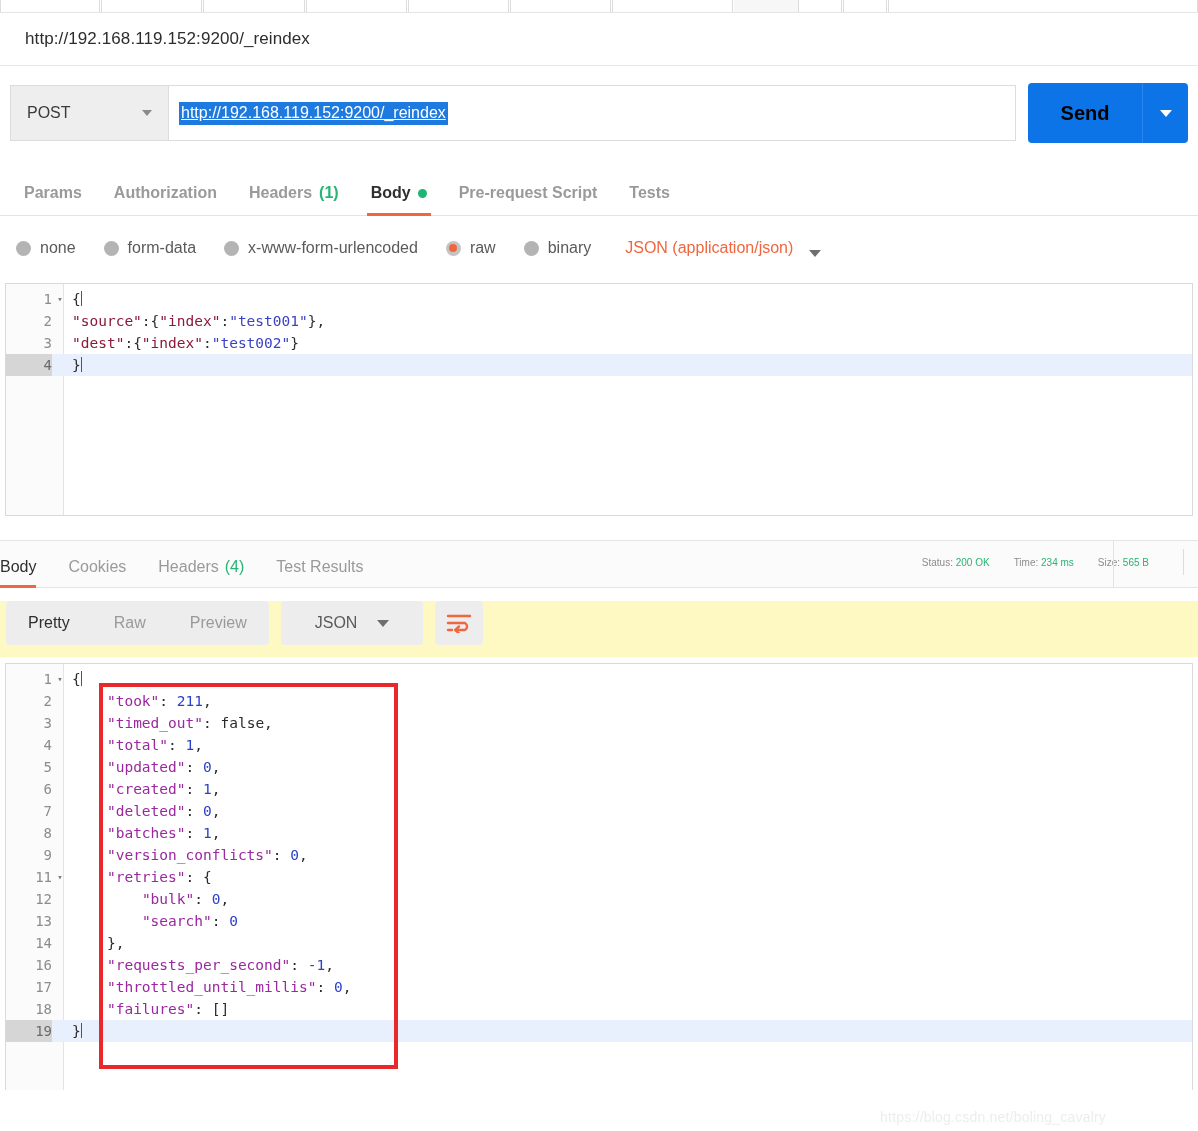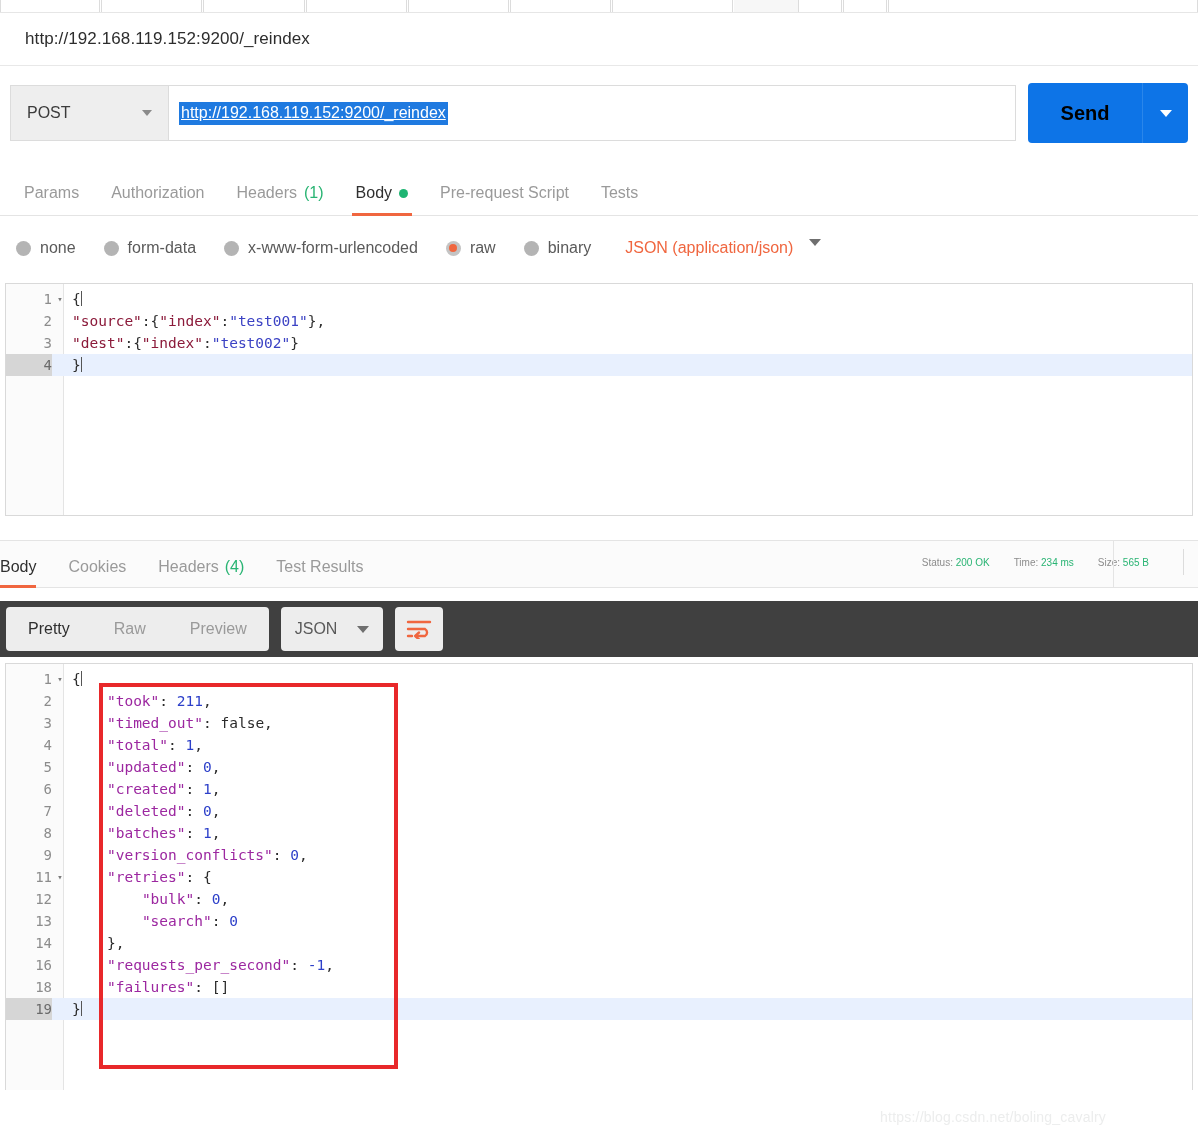--- a/index.html
+++ b/index.html
@@ -76,21 +76,21 @@
   }
 
   
   .reqtabs {
     position:absolute; left:0; top:163px; width:1198px; height:53px;
     border-bottom:1px solid #e4e4e4; display:flex; align-items:flex-end;
     padding-left:8px; background:#ffffff;
   }
   .rtab {
     position:relative; padding:0 16px 13px 16px; font-size:16px;
-    color:#9a9a9a; cursor:pointer; display:flex; align-items:center; gap:7px;
+    color:#9a9a9a; cursor:pointer; display:flex; align-items:center; gap:7px;font-weight:bold;
   }
   .rtab.active { color:#2f2f2f; }
   .rtab.active::after {
     content:""; position:absolute; left:12px; right:12px; bottom:-1px;
     height:3px; background:#f0663f;
   }
   .cnt { color:#29b473; }
   .dot-green { width:9px; height:9px; border-radius:50%; background:#1fb573; }
 
   
@@ -101,21 +101,21 @@
   .radio { display:flex; align-items:center; gap:9px; margin-right:28px; cursor:pointer; }
   .rdot { width:15px; height:15px; border-radius:50%; background:#b4b4b4; }
   .rdot.sel {
     background:#c4c4c4;
     display:flex; align-items:center; justify-content:center;
   }
   .rdot.sel::after {
     content:""; width:8px; height:8px; border-radius:50%; background:#f0663f;
   }
   .radio span { font-size:16px; color:#5a5a5a; }
-  .jsonsel { display:flex; align-items:flex-start; gap:16px; margin-left:6px; cursor:pointer; }
+  .jsonsel { display:flex; align-items:flex-end; gap:16px; margin-left:6px; cursor:pointer; }
   .jsonsel .jtext { font-size:16px; color:#f0663f; }
   .caret-g {
     width:0;height:0;border-left:6px solid transparent;
     border-right:6px solid transparent;border-top:7px solid #6f6f6f;
   }
 
   
   .editor {
     position:absolute; background:#ffffff;
     border:1px solid #d9d9d9; overflow:hidden;
@@ -169,28 +169,28 @@
   .resmeta {
     position:absolute; right:14px; bottom:12px;
     display:flex; align-items:center; gap:24px; font-size:10px; color:#8c8c8c;
   }
   .resmeta b { font-weight:normal; color:#29b473; }
   .metasep { width:1px; height:26px; background:#dcdcdc; margin-left:10px; }
 
   
   .restoolbar {
     position:absolute; left:0; top:601px; width:1198px; height:56px;
-    display:flex; align-items:center; padding-left:6px; gap:12px; background:#404040;
+    display:flex; padding-left:6px; gap:12px; background:#fef9c3;
   }
   .seg { display:flex; background:#ededed; border-radius:4px; height:44px; align-items:center; }
   .seg .segitem { padding:0 22px; font-size:16px; color:#9a9a9a; cursor:pointer; line-height:44px; }
   .seg .segitem.active { color:#2f2f2f; }
   .fmtsel {
     display:flex; align-items:center; gap:20px; background:#ededed;
-    border-radius:4px; height:44px; padding:0 14px; cursor:pointer;
+    border-radius:4px; height:44px; padding:0 34px; cursor:pointer;
   }
   .fmtsel .ftext { font-size:16px; color:#5a5a5a; }
   .wrapbtn {
     width:48px; height:44px; background:#ededed; border-radius:4px;
     display:flex; align-items:center; justify-content:center; cursor:pointer;
   }
 
   
   .redbox {
     position:absolute; border:4px solid #e8282a; pointer-events:none;
@@ -365,20 +365,21 @@
         <div class="line"><span class="ln">5</span><span class="fold"></span><span class="code"><span class="p-res"> </span><span class="p-res"> </span><span class="p-res"> </span><span class="p-res"> </span><span class="k-res">"updated"</span><span class="p-res">:</span><span class="p-res"> </span><span class="n-res">0</span><span class="p-res">,</span></span></div>
         <div class="line"><span class="ln">6</span><span class="fold"></span><span class="code"><span class="p-res"> </span><span class="p-res"> </span><span class="p-res"> </span><span class="p-res"> </span><span class="k-res">"created"</span><span class="p-res">:</span><span class="p-res"> </span><span class="n-res">1</span><span class="p-res">,</span></span></div>
         <div class="line"><span class="ln">7</span><span class="fold"></span><span class="code"><span class="p-res"> </span><span class="p-res"> </span><span class="p-res"> </span><span class="p-res"> </span><span class="k-res">"deleted"</span><span class="p-res">:</span><span class="p-res"> </span><span class="n-res">0</span><span class="p-res">,</span></span></div>
         <div class="line"><span class="ln">8</span><span class="fold"></span><span class="code"><span class="p-res"> </span><span class="p-res"> </span><span class="p-res"> </span><span class="p-res"> </span><span class="k-res">"batches"</span><span class="p-res">:</span><span class="p-res"> </span><span class="n-res">1</span><span class="p-res">,</span></span></div>
         <div class="line"><span class="ln">9</span><span class="fold"></span><span class="code"><span class="p-res"> </span><span class="p-res"> </span><span class="p-res"> </span><span class="p-res"> </span><span class="k-res">"version_conflicts"</span><span class="p-res">:</span><span class="p-res"> </span><span class="n-res">0</span><span class="p-res">,</span></span></div>
         <div class="line"><span class="ln">11</span><span class="fold">▾</span><span class="code"><span class="p-res"> </span><span class="p-res"> </span><span class="p-res"> </span><span class="p-res"> </span><span class="k-res">"retries"</span><span class="p-res">:</span><span class="p-res"> </span><span class="p-res">{</span></span></div>
         <div class="line"><span class="ln">12</span><span class="fold"></span><span class="code"><span class="p-res"> </span><span class="p-res"> </span><span class="p-res"> </span><span class="p-res"> </span><span class="p-res"> </span><span class="p-res"> </span><span class="p-res"> </span><span class="p-res"> </span><span class="k-res">"bulk"</span><span class="p-res">:</span><span class="p-res"> </span><span class="n-res">0</span><span class="p-res">,</span></span></div>
         <div class="line"><span class="ln">13</span><span class="fold"></span><span class="code"><span class="p-res"> </span><span class="p-res"> </span><span class="p-res"> </span><span class="p-res"> </span><span class="p-res"> </span><span class="p-res"> </span><span class="p-res"> </span><span class="p-res"> </span><span class="k-res">"search"</span><span class="p-res">:</span><span class="p-res"> </span><span class="n-res">0</span></span></div>
         <div class="line"><span class="ln">14</span><span class="fold"></span><span class="code"><span class="p-res"> </span><span class="p-res"> </span><span class="p-res"> </span><span class="p-res"> </span><span class="p-res">}</span><span class="p-res">,</span></span></div>
         <div class="line"><span class="ln">16</span><span class="fold"></span><span class="code"><span class="p-res"> </span><span class="p-res"> </span><span class="p-res"> </span><span class="p-res"> </span><span class="k-res">"requests_per_second"</span><span class="p-res">:</span><span class="p-res"> </span><span class="n-res">-1</span><span class="p-res">,</span></span></div>
+        <div class="line"><span class="ln">17</span><span class="fold"></span><span class="code"><span class="p-res"> </span><span class="p-res"> </span><span class="p-res"> </span><span class="p-res"> </span><span class="k-res">"throttled_until_millis"</span><span class="p-res">:</span><span class="p-res"> </span><span class="n-res">0</span><span class="p-res">,</span></span></div>
         <div class="line"><span class="ln">18</span><span class="fold"></span><span class="code"><span class="p-res"> </span><span class="p-res"> </span><span class="p-res"> </span><span class="p-res"> </span><span class="k-res">"failures"</span><span class="p-res">:</span><span class="p-res"> </span><span class="p-res">[</span><span class="p-res">]</span></span></div>
         <div class="line active"><span class="ln">19</span><span class="fold"></span><span class="code"><span class="p-res">}</span><span class="cursor"></span></span></div>
       </div>
   </div>
 
   <div class="redbox" style="left:99px; top:683px; width:299px; height:386px;"></div>
 
   <div class="rightrule"></div>
 
   <div class="watermark">https://blog.csdn.net/boling_cavalry</div>

